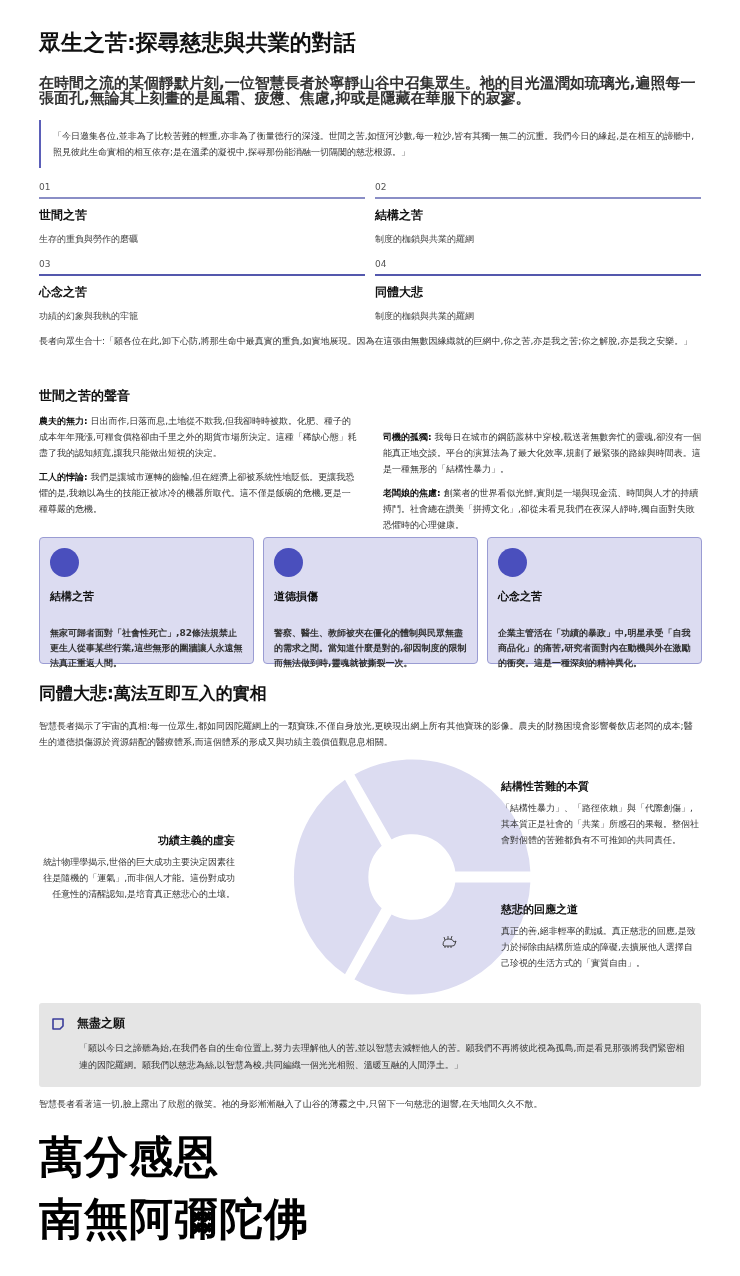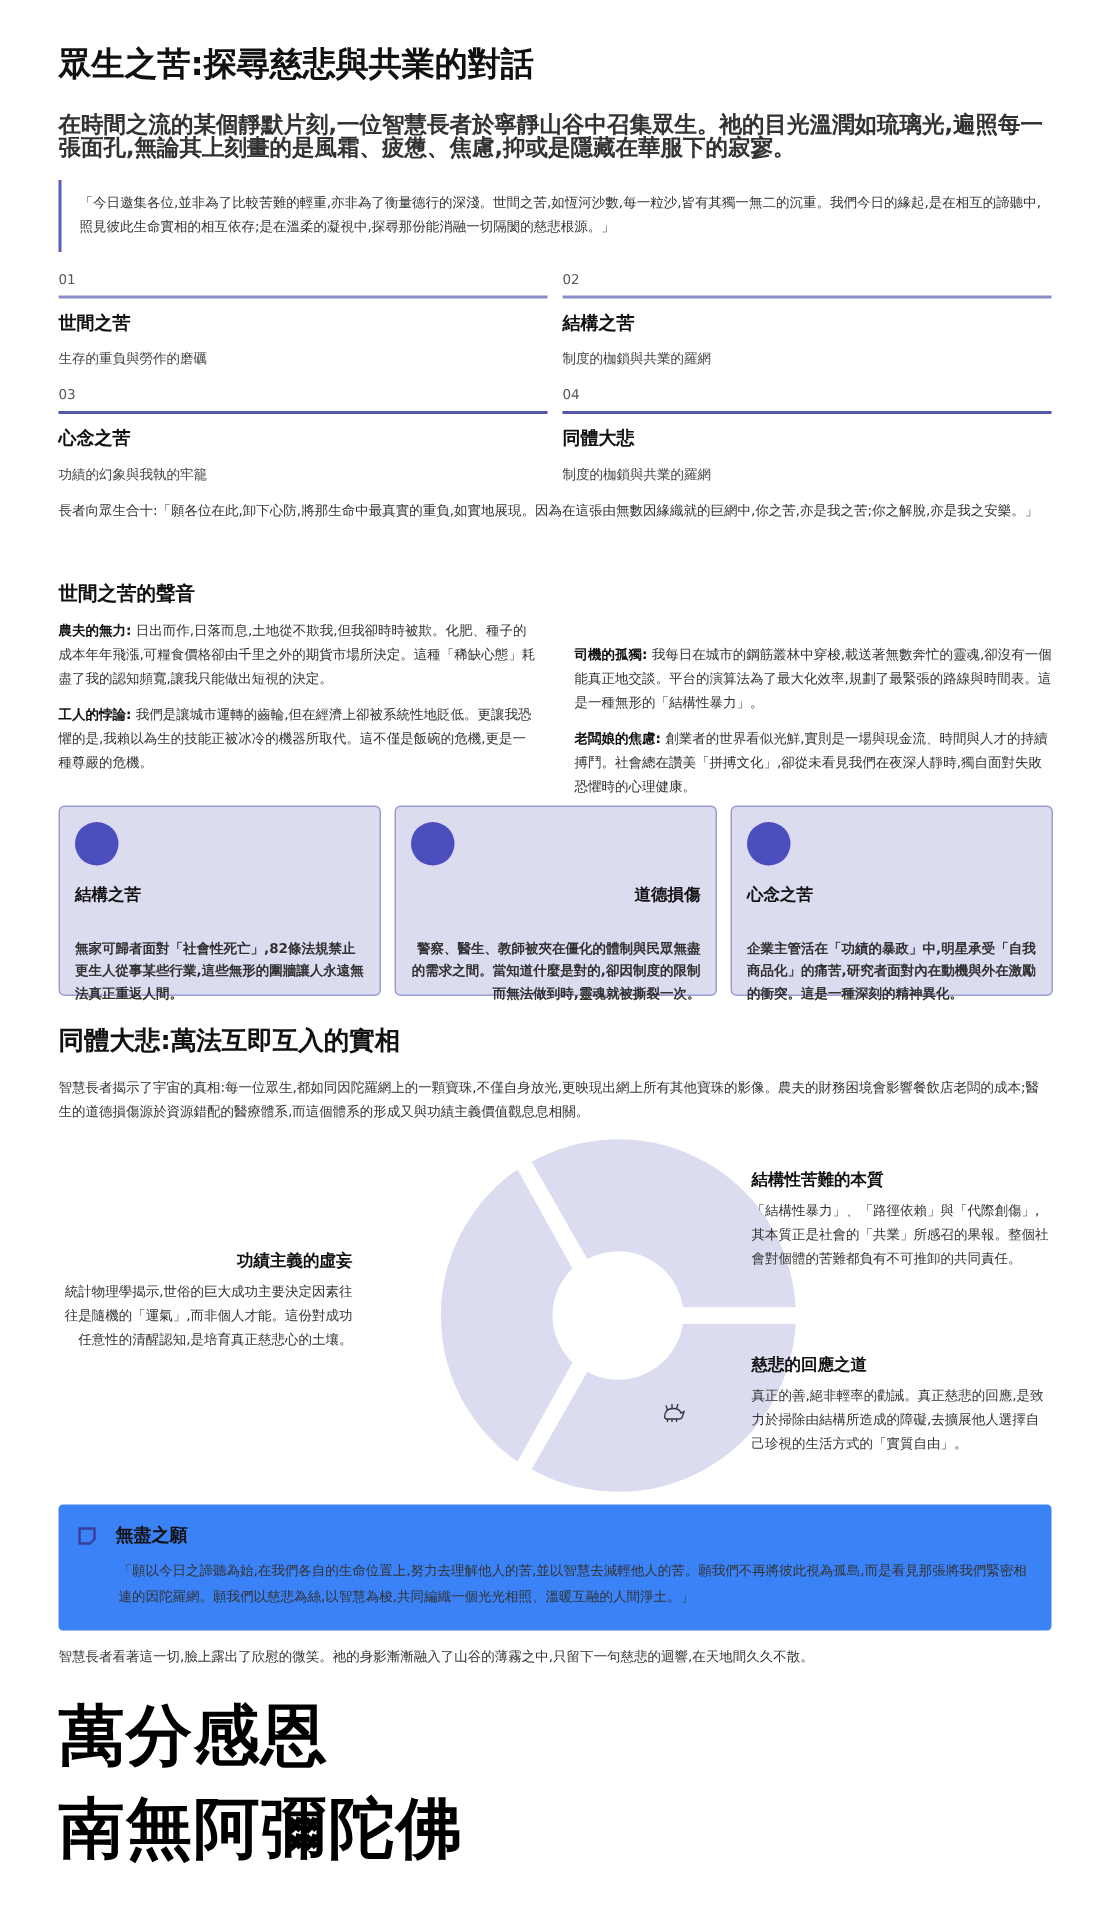--- a/index.html
+++ b/index.html
@@ -33,21 +33,21 @@
   .card .c-body { font-size: 9px; line-height: 15px; color: #333; margin-top: 22px; font-weight: bold; }
 
   .h2 { position: absolute; top: 682px; left: 0; font-size: 17px; font-weight: bold; color: #111; }
   .net-text { position: absolute; top: 718px; left: 0; width: 662px; font-size: 9px; line-height: 16px; color: #333; }
 
   .donut { position: absolute; top: 757px; left: 253px; width: 240px; height: 240px; }
   .anno { position: absolute; font-size: 9px; line-height: 16px; color: #333; }
   .anno .a-title { font-size: 11px; font-weight: bold; color: #111; margin-bottom: 6px; line-height: 14px; }
   .anno.right-align { text-align: right; }
 
-  .vow { position: absolute; top: 1003px; left: 0; width: 662px; height: 84px; background: #3b82f6; border-radius: 3px; padding: 12px 12px; }
+  .vow { position: absolute; top: 1003px; left: 0; width: 662px; height: 84px; background: #e5e5e5; border-radius: 3px; padding: 12px 12px; }
   .vow-head { display: flex; align-items: center; }
   .vow-icon { width: 14px; height: 14px; margin-right: 12px; }
   .vow-title { font-size: 12px; font-weight: bold; color: #111; }
   .vow-body { font-size: 9px; line-height: 17px; color: #333; margin-top: 8px; padding-left: 28px; }
 
   .ending { position: absolute; top: 1098px; left: 0; font-size: 9px; color: #333; }
   .big { position: absolute; left: 0; font-size: 44px; font-weight: bold; color: #000; letter-spacing: 1px; }
 </style>
 </head>
 <body>
@@ -96,21 +96,21 @@
     <p><b>司機的孤獨:</b><span> 我每日在城市的鋼筋叢林中穿梭,載送著無數奔忙的靈魂,卻沒有一個能真正地交談。平台的演算法為了最大化效率,規劃了最緊張的路線與時間表。這是一種無形的「結構性暴力」。</span></p>
     <p><b>老闆娘的焦慮:</b><span> 創業者的世界看似光鮮,實則是一場與現金流、時間與人才的持續搏鬥。社會總在讚美「拼搏文化」,卻從未看見我們在夜深人靜時,獨自面對失敗恐懼時的心理健康。</span></p>
   </div>
 
   <div class="cards">
     <div class="card" style="left:0;">
       <div class="dot"></div>
       <div class="c-title">結構之苦</div>
       <div class="c-body">無家可歸者面對「社會性死亡」,82條法規禁止更生人從事某些行業,這些無形的圍牆讓人永遠無法真正重返人間。</div>
     </div>
-    <div class="card" style="left:224px;text-align:right;">
+    <div class="card" style="left:224px;">
       <div class="dot"></div>
       <div class="c-title">道德損傷</div>
       <div class="c-body">警察、醫生、教師被夾在僵化的體制與民眾無盡的需求之間。當知道什麼是對的,卻因制度的限制而無法做到時,靈魂就被撕裂一次。</div>
     </div>
     <div class="card" style="left:448px;">
       <div class="dot"></div>
       <div class="c-title">心念之苦</div>
       <div class="c-body">企業主管活在「功績的暴政」中,明星承受「自我商品化」的痛苦,研究者面對內在動機與外在激勵的衝突。這是一種深刻的精神異化。</div>
     </div>
   </div>

